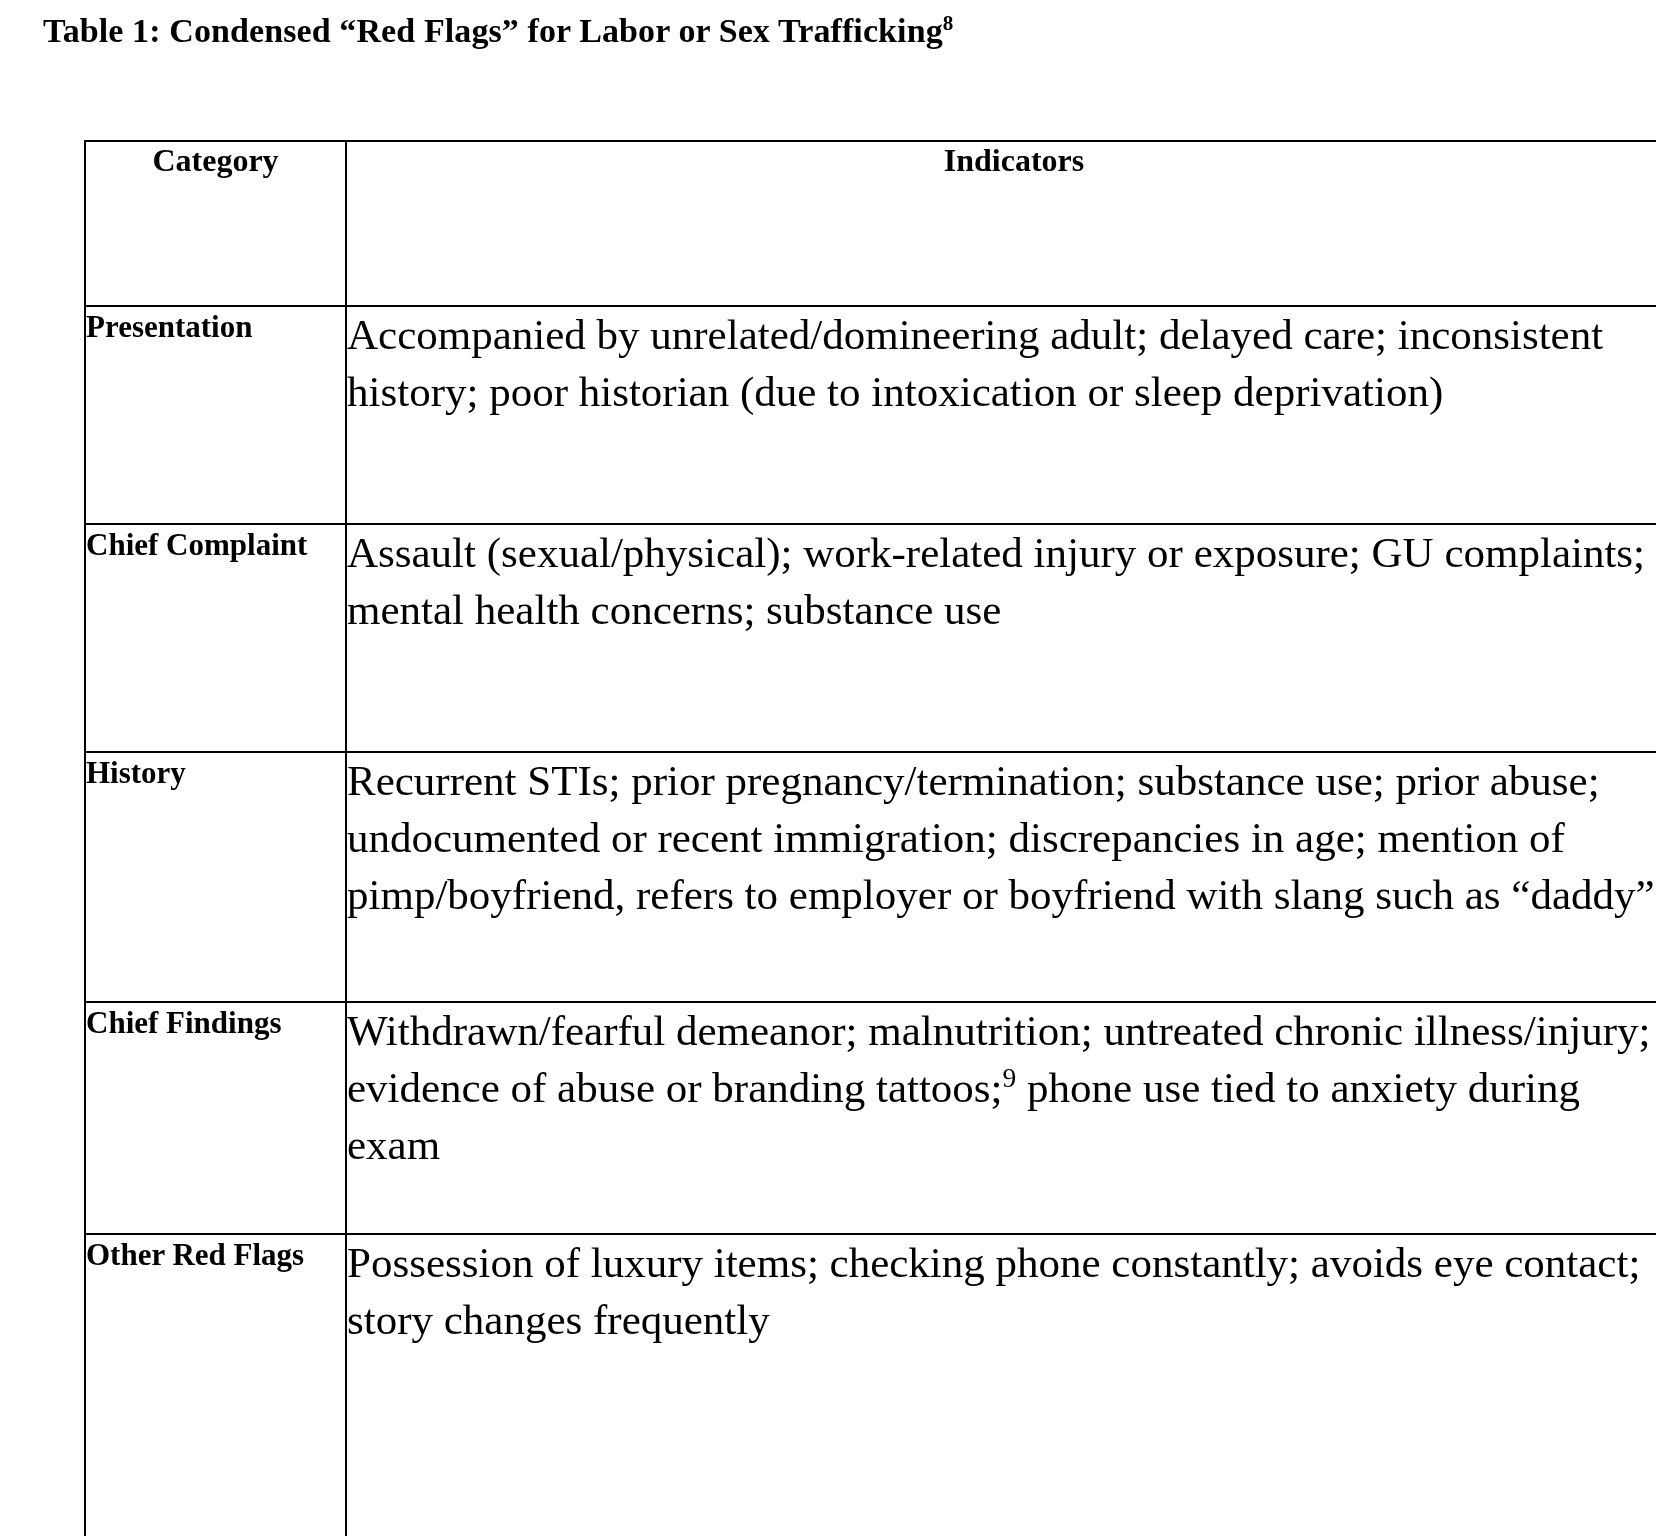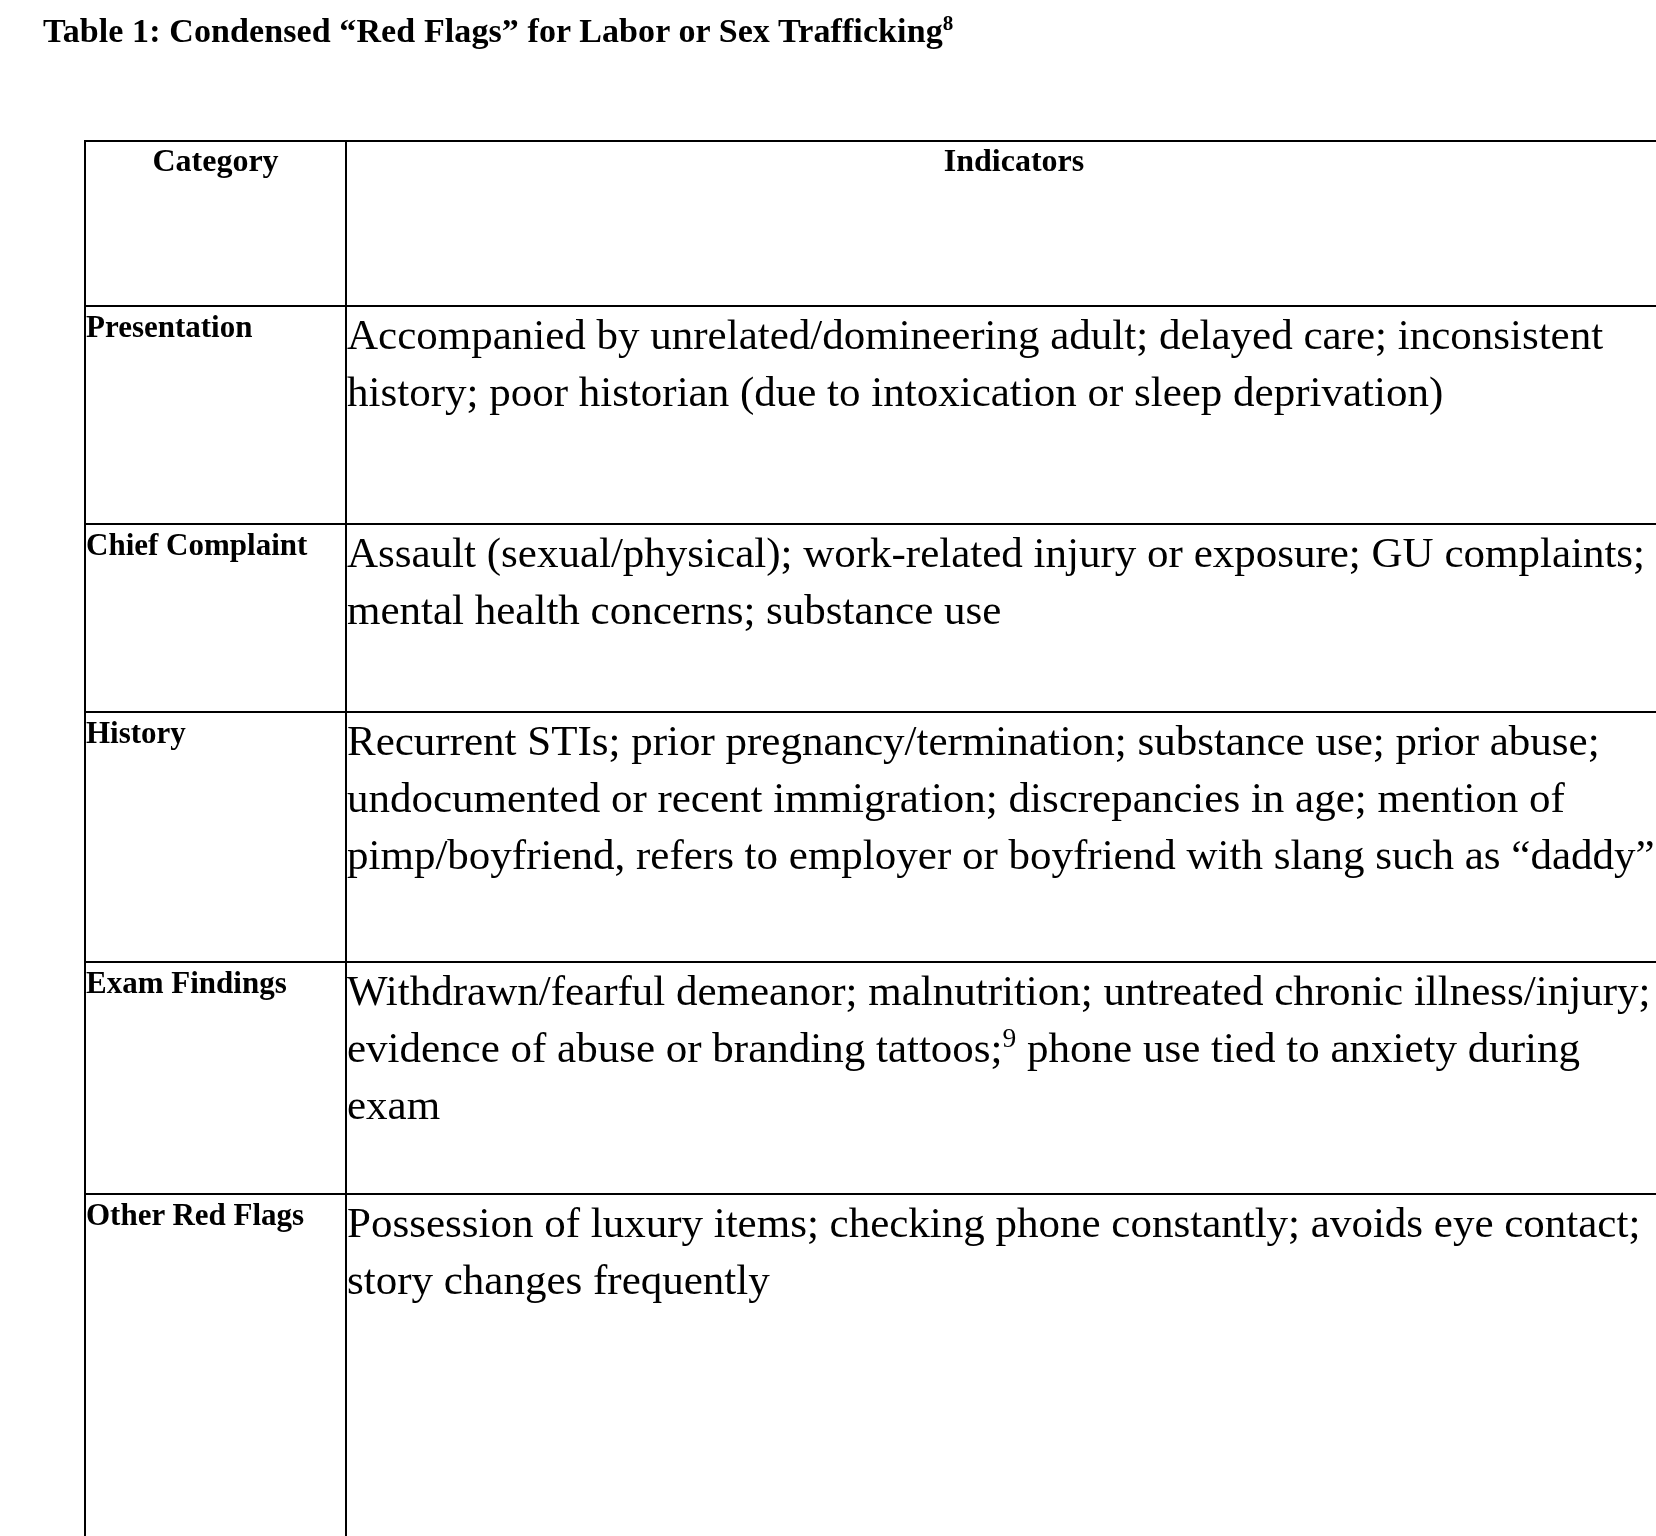--- a/index.html
+++ b/index.html
@@ -80,21 +80,21 @@
     padding: 22px 14px 0 16px;
     box-sizing: border-box;
   }
   td.ind sup {
     font-size: 0.64em;
     vertical-align: super;
     line-height: 0;
   }
   
   tr.r-presentation td { height: 218px; border-radius: 7px; }
-  tr.r-chief td        { height: 188px; }
+  tr.r-chief td        { height: 228px; }
   tr.r-history td      { height: 250px; }
   tr.r-exam td         { height: 232px; }
   tr.r-other td        { height: 352px; }
 </style>
 </head>
 <body>
 
 <div class="page">
 
   <div class="table-caption"><span>Table 1: Condensed “Red Flags” for Labor or Sex Trafficking</span><sup>8</sup></div>
@@ -117,21 +117,21 @@
       </tr>
       <tr class="r-chief">
         <td class="cat">Chief Complaint</td>
         <td class="ind">Assault (sexual/physical); work-related injury or exposure; GU complaints; mental health concerns; substance use</td>
       </tr>
       <tr class="r-history">
         <td class="cat">History</td>
         <td class="ind">Recurrent STIs; prior pregnancy/termination; substance use; prior abuse; undocumented or recent immigration; discrepancies in age; mention of pimp/boyfriend, refers to employer or boyfriend with slang such as “daddy”</td>
       </tr>
       <tr class="r-exam">
-        <td class="cat">Exam Findings</td>
+        <td class="cat">Chief Findings</td>
         <td class="ind"><span>Withdrawn/fearful demeanor; malnutrition; untreated chronic illness/injury; evidence of abuse or branding tattoos;</span><sup>9</sup><span> phone use tied to anxiety during exam</span></td>
       </tr>
       <tr class="r-other">
         <td class="cat">Other Red Flags</td>
         <td class="ind">Possession of luxury items; checking phone constantly; avoids eye contact; story changes frequently</td>
       </tr>
     </tbody>
   </table>
 
 </div>

